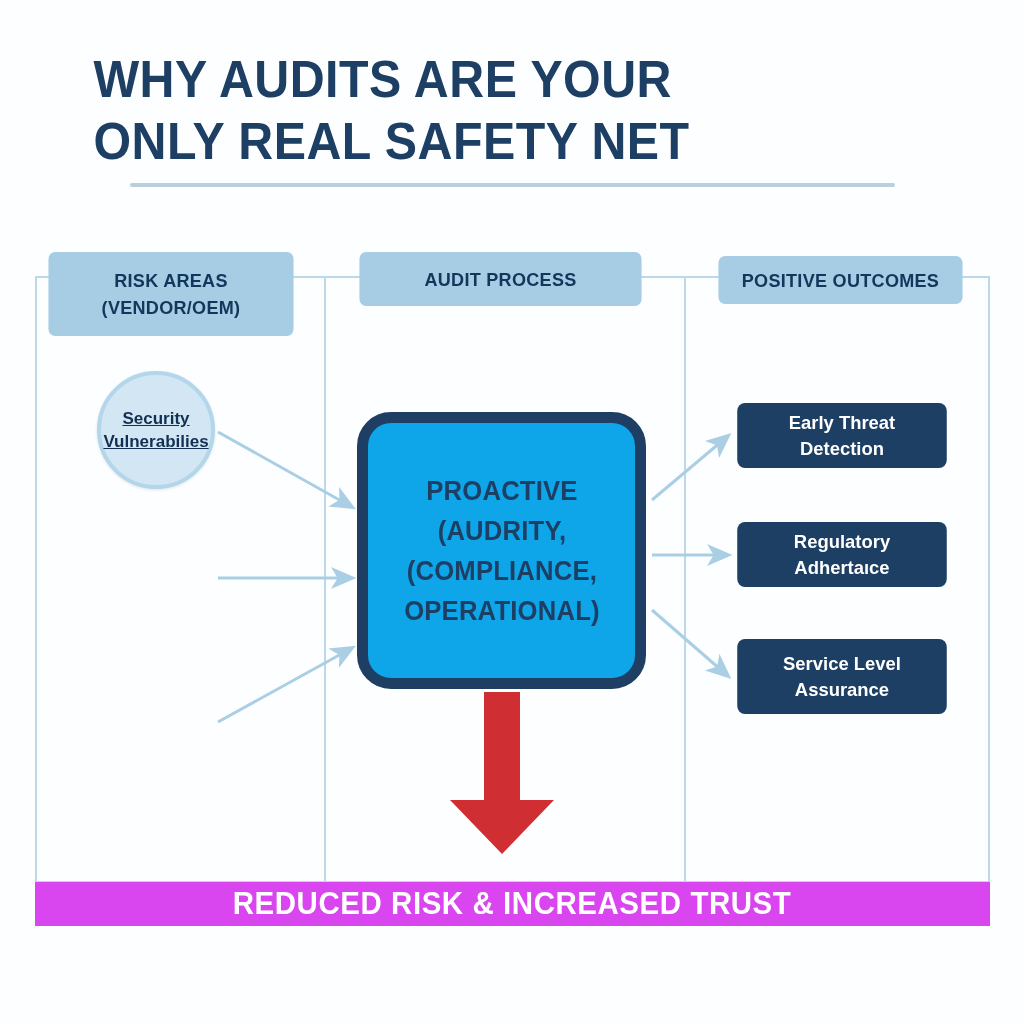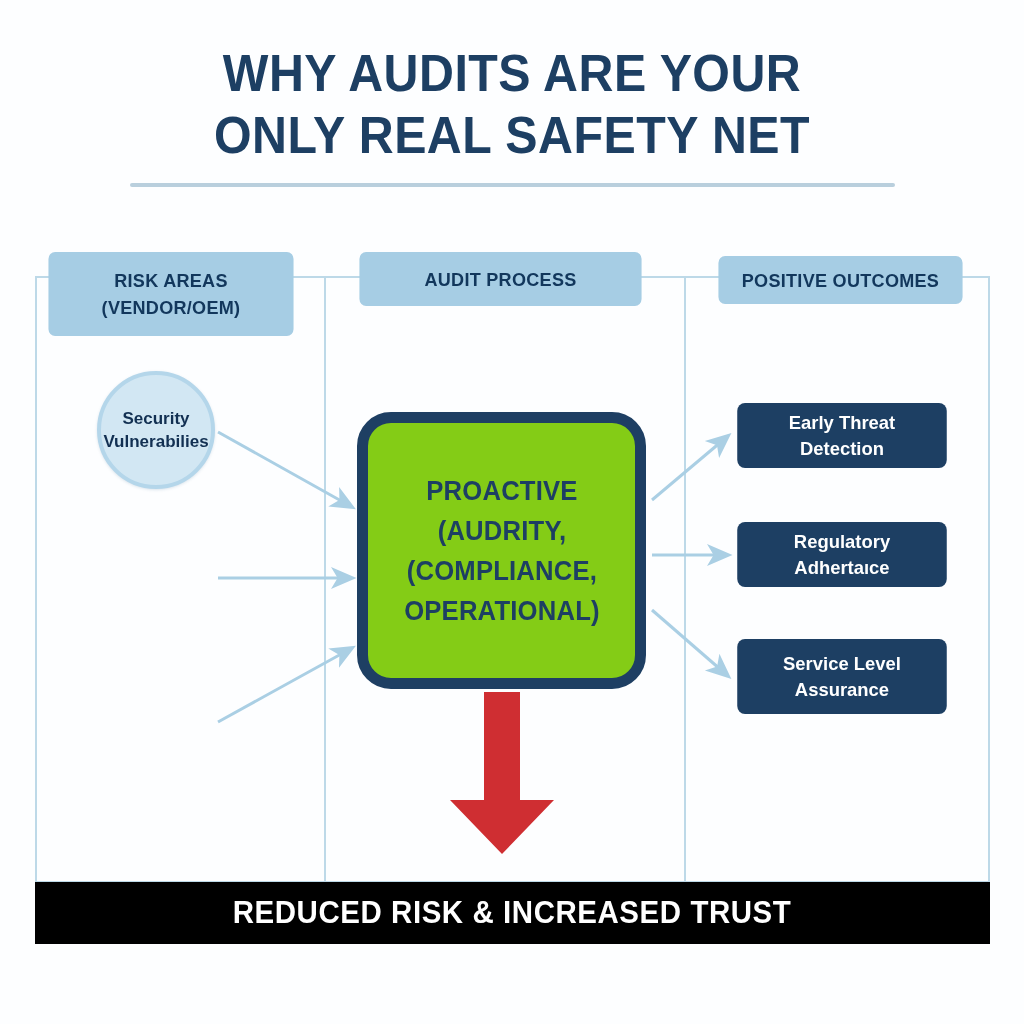--- a/index.html
+++ b/index.html
@@ -13,23 +13,22 @@
     height: 1024px;
     background: #fdfeff;
     overflow: hidden;
     font-family: "Liberation Sans", sans-serif;
   }
 
   
   .title-block {
     position: absolute;
     left: 62px;
-    top: 42px;
+    top: 48px;
     width: 900px;
-    text-align: center;
   }
   .title-line {
     color: #1d3f63;
     font-family: "Liberation Sans", sans-serif;
     font-weight: bold;
     font-size: 52px;
     line-height: 62px;
     letter-spacing: 0.5px;
     white-space: nowrap;
     transform: scaleX(0.93);
@@ -108,32 +107,32 @@
     align-items: center;
     justify-content: center;
     text-align: center;
     color: #123052;
     font-weight: bold;
     font-size: 17px;
     line-height: 23px;
     padding: 6px;
     box-shadow: 0 1px 3px rgba(60,110,150,0.18);
   }
-  #circle-0 { left: 97px; top: 371px; width: 118px; height: 118px; }
+  #circle-0 { left: 97px; top: 371px; width: 118px; height: 118px; text-decoration: underline; }
   #circle-1 { left: 97px; top: 519px; width: 118px; height: 118px; }
   #circle-2 { left: 97px; top: 665px; width: 118px; height: 118px; }
 
   
   #process-box {
     position: absolute;
     left: 357px;
     top: 412px;
     width: 289px;
     height: 277px;
-    background: #84cc16;
+    background: #0ea5e9;
     border: 11px solid #1e3f63;
     border-radius: 34px;
     box-sizing: border-box;
     display: flex;
     align-items: center;
     justify-content: center;
   }
   #process-text {
     color: #1d3f63;
     font-weight: bold;
@@ -182,22 +181,22 @@
     width: 104px;
     height: 162px;
   }
 
   
   #result-banner {
     position: absolute;
     left: 35px;
     top: 882px;
     width: 955px;
-    height: 62px;
-    background: #000000;
+    height: 44px;
+    background: #d946ef;
     display: flex;
     align-items: center;
     justify-content: center;
   }
   #result-banner-text {
     color: #ffffff;
     font-weight: bold;
     font-size: 31px;
     letter-spacing: 0.6px;
     transform: scaleX(0.95);

